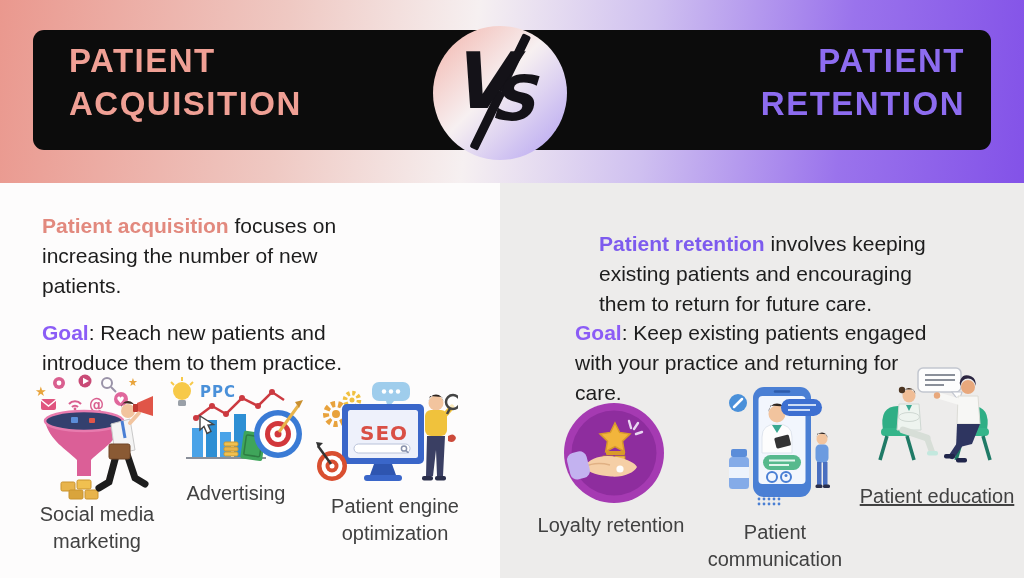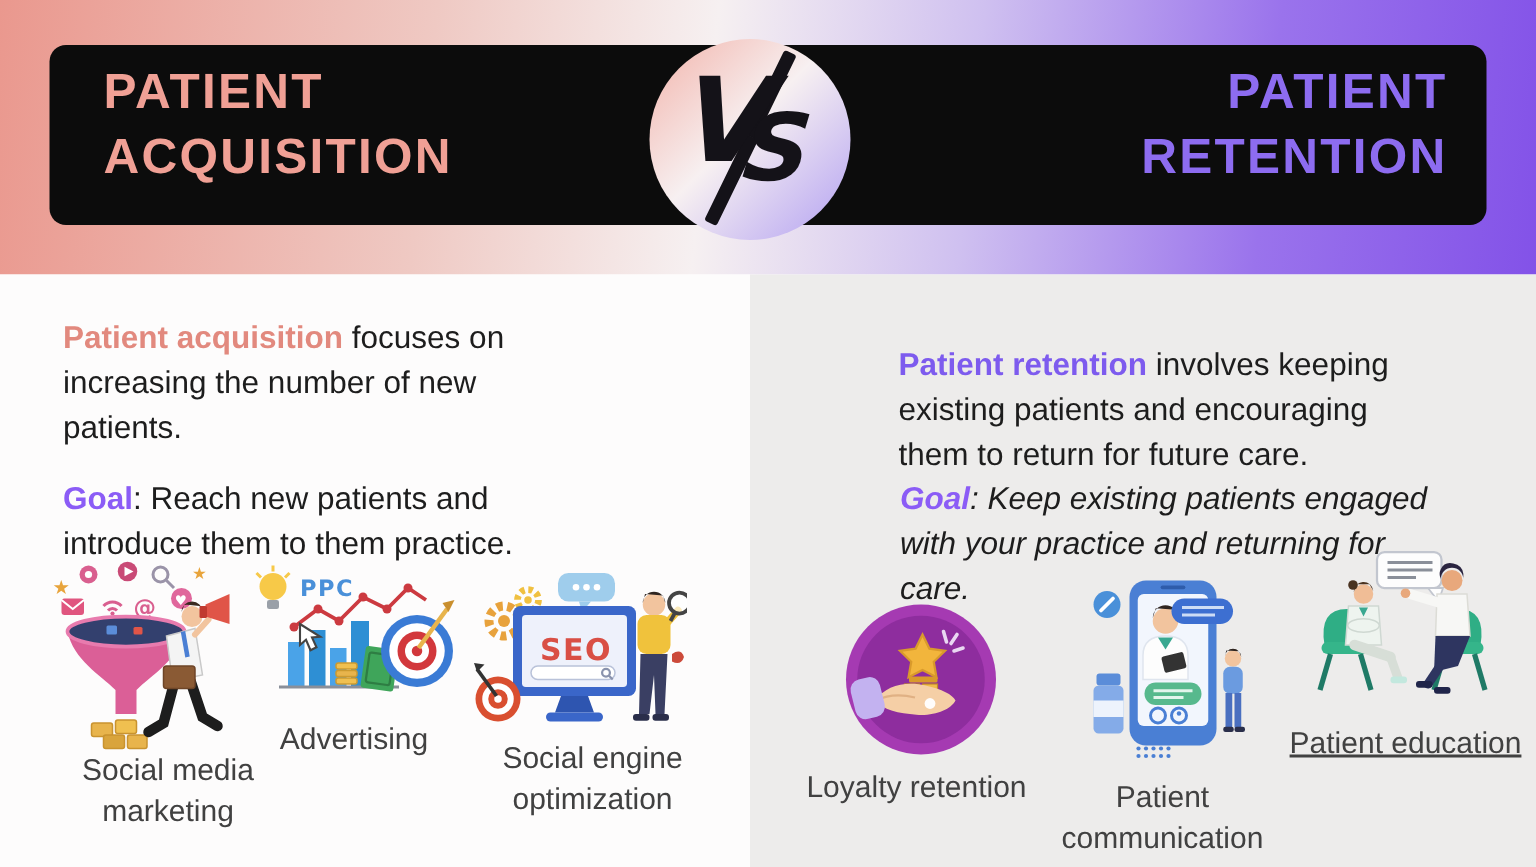--- a/index.html
+++ b/index.html
@@ -42,27 +42,27 @@
   .para{
     position:absolute;margin:12px;font-size:21px;line-height:30px;color:#1d1d1d;
     font-weight:500;
   }
   .hl-salmon{color:#e2897e;font-weight:bold;}
   .hl-purple{color:#7d5bee;font-weight:bold;}
   .bold{font-weight:bold;color:#8b5cf6;}
   .p-left-1{left:30px;top:199px;width:330px;}
   .p-left-2{left:30px;top:306px;width:330px;}
   .p-right-1{left:587px;top:217px;width:362px;}
-  .p-right-2{left:588px;top:306px;width:362px;font-style:italic;}
+  .p-right-2{left:563px;top:306px;width:362px;}
   
   .item-label{
     position:absolute;margin:0;text-align:center;color:#414141;
     font-size:20px;line-height:27px;font-weight:500;
   }
-  .lbl-smm{left:27px;top:501px;width:170px;}
+  .lbl-smm{left:12px;top:501px;width:170px;}
   .lbl-adv{left:151px;top:480px;width:170px;}
   .lbl-seo{left:310px;top:493px;width:170px;}
   .lbl-loy{left:536px;top:512px;width:150px;}
   .lbl-com{left:685px;top:519px;width:180px;}
   .lbl-edu{left:852px;top:483px;width:170px;text-decoration:underline;}
   .illus{position:absolute;}
   .il-smm{left:33px;top:372px;}
   .il-adv{left:166px;top:376px;}
   .il-seo{left:316px;top:380px;}
   .il-loy{left:562px;top:401px;}
@@ -358,18 +358,18 @@
       <circle cx="65" cy="29.5" r="3.2" fill="#e8a87c"></circle>
       <path d="M85 58 L108 58 L100 78 L84 82 Z" fill="#2e3560"></path>
       <path d="M88 78 L80 90" stroke="#2e3560" stroke-width="6" stroke-linecap="round"></path>
       <rect x="72" y="88" width="11" height="4.5" rx="2" fill="#20254a"></rect>
       <rect x="84" y="92" width="11" height="4.5" rx="2" fill="#20254a"></rect>
     </g>
   </svg>
 
   <p class="item-label lbl-smm">Social media marketing</p>
   <p class="item-label lbl-adv">Advertising</p>
-  <p class="item-label lbl-seo">Social engine optimization</p>
+  <p class="item-label lbl-seo">Patient engine optimization</p>
   <p class="item-label lbl-loy">Loyalty retention</p>
   <p class="item-label lbl-com">Patient communication</p>
   <p class="item-label lbl-edu">Patient education</p>
 
 </div>
 
 </body></html>

